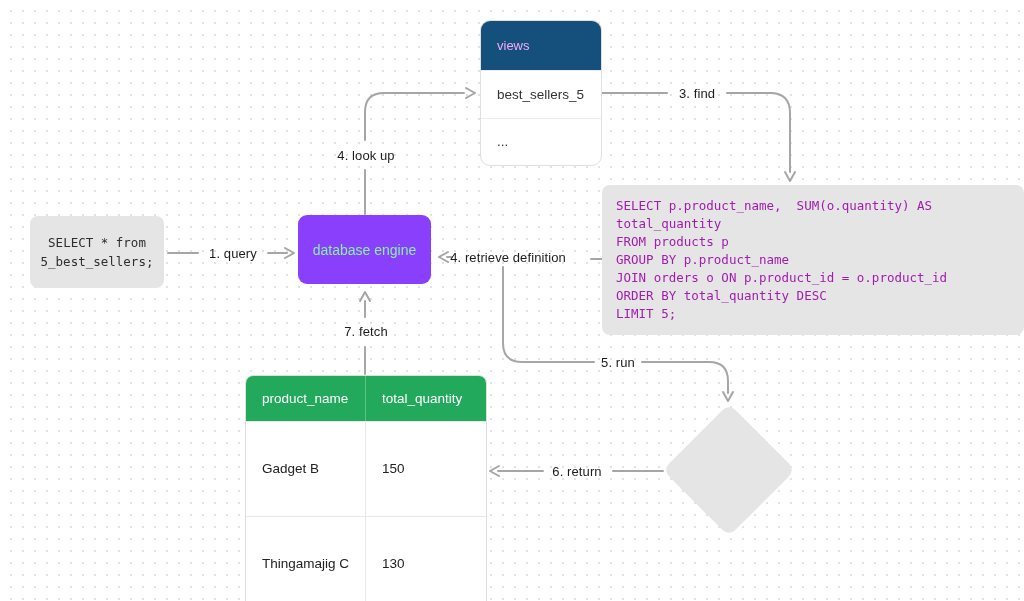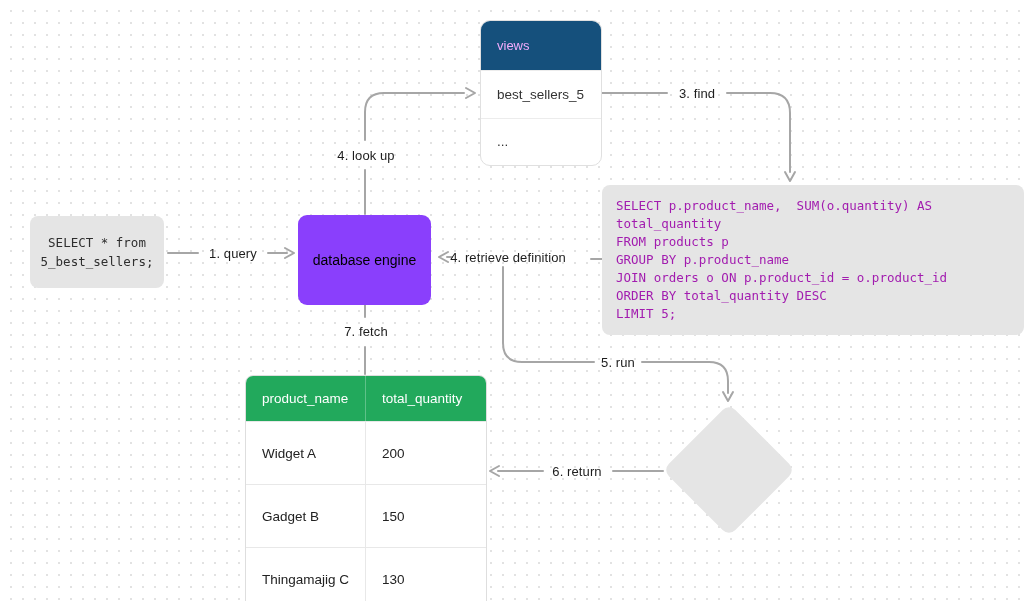--- a/index.html
+++ b/index.html
@@ -56,27 +56,27 @@
     font-size: 12.5px;
     line-height: 19px;
     color: #2e2e2e;
     white-space: pre;
   }
 
   
   .engine-box {
     position: absolute;
     left: 298px; top: 215px;
-    width: 133px; height: 90px;
+    width: 133px; height: 69px;
     background: #8a3ffc;
     border-radius: 9px;
     display: flex;
     align-items: center;
     justify-content: center;
-    color: #000000;
+    color: #86efac;
     font-size: 14px;
   }
 
   
   .views-table {
     position: absolute;
     left: 480px; top: 20px;
     width: 122px; height: 146px;
     background: #ffffff;
     border: 1px solid #e0e0e0;
@@ -236,24 +236,20 @@
   </div>
 
   <div class="diamond"></div>
 
   <div class="result-table">
     <div class="rt-row rt-head">
       <div class="rt-cell">product_name</div>
       <div class="rt-cell">total_quantity</div>
     </div>
     <div class="rt-row">
-      <div class="rt-cell">Widget A</div>
-      <div class="rt-cell">200</div>
-    </div>
-    <div class="rt-row">
       <div class="rt-cell">Gadget B</div>
       <div class="rt-cell">150</div>
     </div>
     <div class="rt-row">
       <div class="rt-cell">Thingamajig C</div>
       <div class="rt-cell">130</div>
     </div>
   </div>
 
 </div>

